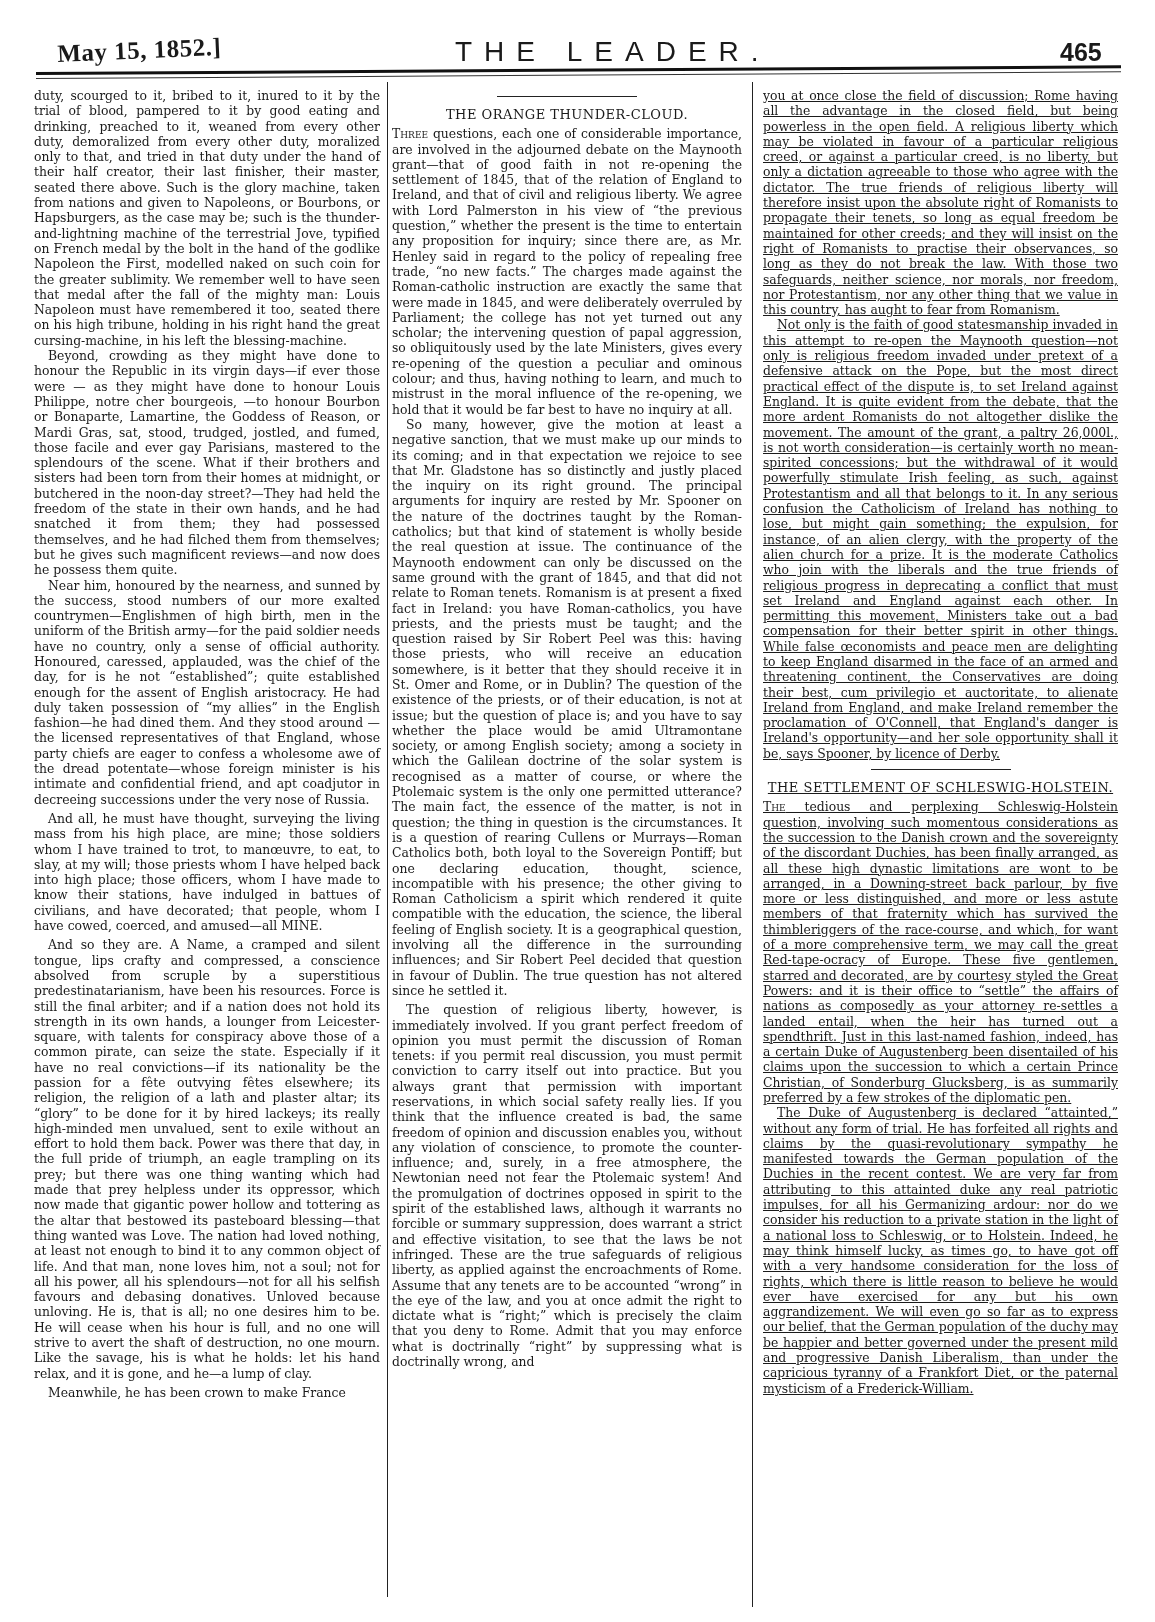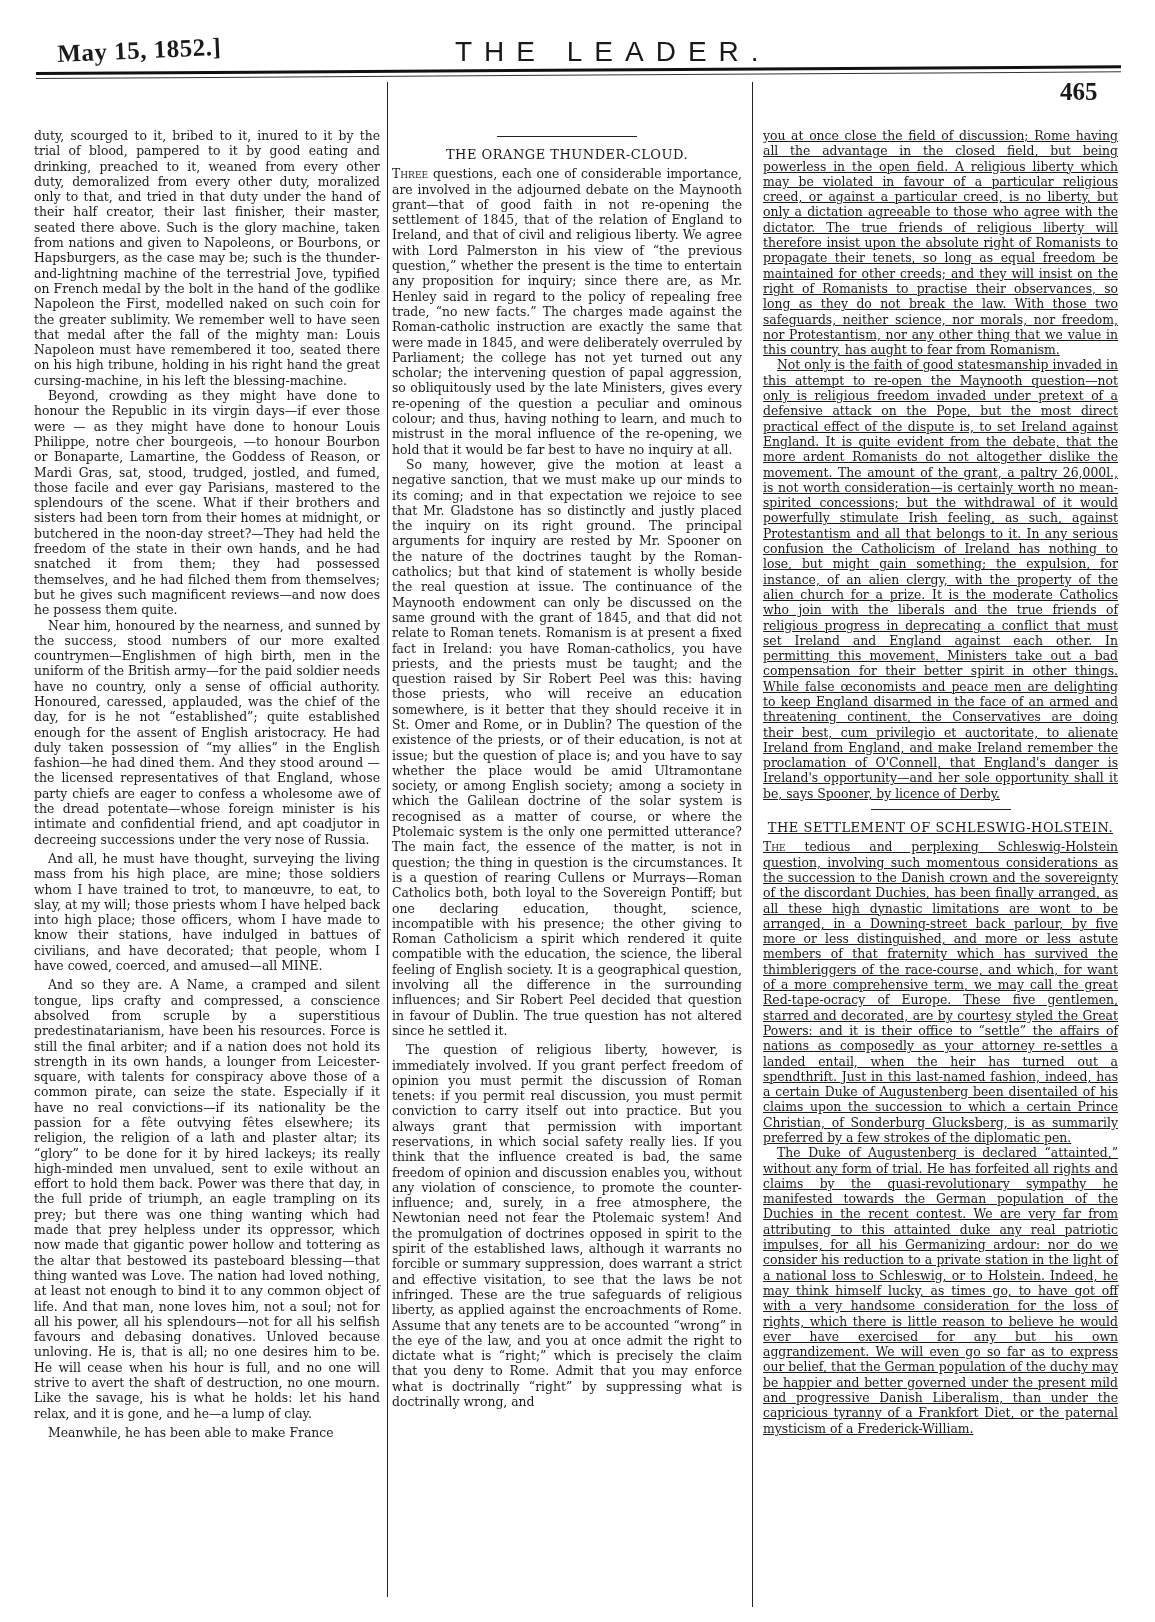--- a/index.html
+++ b/index.html
@@ -19,34 +19,34 @@
     font-size: 25px; letter-spacing: 0.5px; transform: rotate(-2.5deg);
     transform-origin: left bottom;
   }
   .title {
     position: absolute; left: 455px; top: 36px;
     font-family: Liberation Sans, sans-serif; font-size: 28px;
     letter-spacing: 12px; font-weight: normal;
   }
   .pageno {
     position: absolute; left: 1060px; top: 38px;
-    font-family: Liberation Serif, serif; font-weight: bold; font-size: 25px; margin-top: 40px;
+    font-family: Liberation Sans, sans-serif; font-weight: bold; font-size: 25px;
   }
   .rule-top {
     position: absolute; left: 36px; top: 72px; width: 1085px; height: 3px;
     background: #111; transform: rotate(-0.35deg); transform-origin: left center;
   }
   .rule-top2 {
     position: absolute; left: 36px; top: 78px; width: 1085px; height: 1px;
     background: #333; transform: rotate(-0.35deg); transform-origin: left center;
   }
   .col {
     position: absolute; top: 88px;
     font-size: 12.4px; line-height: 15.3px;
-    text-align: justify; hyphens: manual; margin-top: 40px;
+    text-align: justify; hyphens: manual;
   }
   .col p { margin: 0; text-indent: 14px; }
   .col p.first { text-indent: 0; }
   .col p.gap { margin-top: 4px; }
   .c1 { left: 34px; width: 346px; }
   .c2 { left: 392px; width: 350px; }
   .c3 { left: 763px; width: 355px; text-decoration: underline; }
   .vrule { position: absolute; width: 1px; background: #222; }
   .v1 { left: 387px; top: 82px; height: 1515px; }
   .v2 { left: 752px; top: 82px; height: 1525px; }
@@ -70,21 +70,21 @@
 
 <div class="vrule v1"></div>
 <div class="vrule v2"></div>
 
 <div class="col c1">
   <p class="first">duty, scourged to it, bribed to it, inured to it by the trial of blood, pampered to it by good eating and drinking, preached to it, weaned from every other duty, demoralized from every other duty, moralized only to that, and tried in that duty under the hand of their half creator, their last finisher, their master, seated there above. Such is the glory machine, taken from nations and given to Napoleons, or Bourbons, or Hapsburgers, as the case may be; such is the thunder-and-lightning machine of the terrestrial Jove, typified on French medal by the bolt in the hand of the godlike Napoleon the First, modelled naked on such coin for the greater sublimity. We remember well to have seen that medal after the fall of the mighty man: Louis Napoleon must have remembered it too, seated there on his high tribune, holding in his right hand the great cursing-machine, in his left the blessing-machine.</p>
   <p>Beyond, crowding as they might have done to honour the Republic in its virgin days—if ever those were — as they might have done to honour Louis Philippe, notre cher bourgeois, —to honour Bourbon or Bonaparte, Lamartine, the Goddess of Reason, or Mardi Gras, sat, stood, trudged, jostled, and fumed, those facile and ever gay Parisians, mastered to the splendours of the scene. What if their brothers and sisters had been torn from their homes at midnight, or butchered in the noon-day street?—They had held the freedom of the state in their own hands, and he had snatched it from them; they had possessed themselves, and he had filched them from themselves; but he gives such magnificent reviews—and now does he possess them quite.</p>
   <p>Near him, honoured by the nearness, and sunned by the success, stood numbers of our more exalted countrymen—Englishmen of high birth, men in the uniform of the British army—for the paid soldier needs have no country, only a sense of official authority. Honoured, caressed, applauded, was the chief of the day, for is he not “established”; quite established enough for the assent of English aristocracy. He had duly taken possession of “my allies” in the English fashion—he had dined them. And they stood around — the licensed representatives of that England, whose party chiefs are eager to confess a wholesome awe of the dread potentate—whose foreign minister is his intimate and confidential friend, and apt coadjutor in decreeing successions under the very nose of Russia.</p>
   <p class="gap">And all, he must have thought, surveying the living mass from his high place, are mine; those soldiers whom I have trained to trot, to manœuvre, to eat, to slay, at my will; those priests whom I have helped back into high place; those officers, whom I have made to know their stations, have indulged in battues of civilians, and have decorated; that people, whom I have cowed, coerced, and amused—all MINE.</p>
   <p class="gap">And so they are. A Name, a cramped and silent tongue, lips crafty and compressed, a conscience absolved from scruple by a superstitious predestinatarianism, have been his resources. Force is still the final arbiter; and if a nation does not hold its strength in its own hands, a lounger from Leicester-square, with talents for conspiracy above those of a common pirate, can seize the state. Especially if it have no real convictions—if its nationality be the passion for a fête outvying fêtes elsewhere; its religion, the religion of a lath and plaster altar; its “glory” to be done for it by hired lackeys; its really high-minded men unvalued, sent to exile without an effort to hold them back. Power was there that day, in the full pride of triumph, an eagle trampling on its prey; but there was one thing wanting which had made that prey helpless under its oppressor, which now made that gigantic power hollow and tottering as the altar that bestowed its pasteboard blessing—that thing wanted was Love. The nation had loved nothing, at least not enough to bind it to any common object of life. And that man, none loves him, not a soul; not for all his power, all his splendours—not for all his selfish favours and debasing donatives. Unloved because unloving. He is, that is all; no one desires him to be. He will cease when his hour is full, and no one will strive to avert the shaft of destruction, no one mourn. Like the savage, his is what he holds: let his hand relax, and it is gone, and he—a lump of clay.</p>
-  <p class="gap">Meanwhile, he has been able to make France</p>
+  <p class="gap">Meanwhile, he has been crown to make France</p>
 </div>
 
 <div class="col c2">
   <div class="sep"></div>
   <div class="head">THE ORANGE THUNDER-CLOUD.</div>
   <p class="first"><span class="sc2">Three</span><span> questions, each one of considerable importance, are involved in the adjourned debate on the Maynooth grant—that of good faith in not re-opening the settlement of 1845, that of the relation of England to Ireland, and that of civil and religious liberty. We agree with Lord Palmerston in his view of “the previous question,” whether the present is the time to entertain any proposition for inquiry; since there are, as Mr. Henley said in regard to the policy of repealing free trade, “no new facts.” The charges made against the Roman-catholic instruction are exactly the same that were made in 1845, and were deliberately overruled by Parliament; the college has not yet turned out any scholar; the intervening question of papal aggression, so obliquitously used by the late Ministers, gives every re-opening of the question a peculiar and ominous colour; and thus, having nothing to learn, and much to mistrust in the moral influence of the re-opening, we hold that it would be far best to have no inquiry at all.</span></p>
   <p>So many, however, give the motion at least a negative sanction, that we must make up our minds to its coming; and in that expectation we rejoice to see that Mr. Gladstone has so distinctly and justly placed the inquiry on its right ground. The principal arguments for inquiry are rested by Mr. Spooner on the nature of the doctrines taught by the Roman-catholics; but that kind of statement is wholly beside the real question at issue. The continuance of the Maynooth endowment can only be discussed on the same ground with the grant of 1845, and that did not relate to Roman tenets. Romanism is at present a fixed fact in Ireland: you have Roman-catholics, you have priests, and the priests must be taught; and the question raised by Sir Robert Peel was this: having those priests, who will receive an education somewhere, is it better that they should receive it in St. Omer and Rome, or in Dublin? The question of the existence of the priests, or of their education, is not at issue; but the question of place is; and you have to say whether the place would be amid Ultramontane society, or among English society; among a society in which the Galilean doctrine of the solar system is recognised as a matter of course, or where the Ptolemaic system is the only one permitted utterance? The main fact, the essence of the matter, is not in question; the thing in question is the circumstances. It is a question of rearing Cullens or Murrays—Roman Catholics both, both loyal to the Sovereign Pontiff; but one declaring education, thought, science, incompatible with his presence; the other giving to Roman Catholicism a spirit which rendered it quite compatible with the education, the science, the liberal feeling of English society. It is a geographical question, involving all the difference in the surrounding influences; and Sir Robert Peel decided that question in favour of Dublin. The true question has not altered since he settled it.</p>
   <p class="gap">The question of religious liberty, however, is immediately involved. If you grant perfect freedom of opinion you must permit the discussion of Roman tenets: if you permit real discussion, you must permit conviction to carry itself out into practice. But you always grant that permission with important reservations, in which social safety really lies. If you think that the influence created is bad, the same freedom of opinion and discussion enables you, without any violation of conscience, to promote the counter-influence; and, surely, in a free atmosphere, the Newtonian need not fear the Ptolemaic system! And the promulgation of doctrines opposed in spirit to the spirit of the established laws, although it warrants no forcible or summary suppression, does warrant a strict and effective visitation, to see that the laws be not infringed. These are the true safeguards of religious liberty, as applied against the encroachments of Rome. Assume that any tenets are to be accounted “wrong” in the eye of the law, and you at once admit the right to dictate what is “right;” which is precisely the claim that you deny to Rome. Admit that you may enforce what is doctrinally “right” by suppressing what is doctrinally wrong, and</p>
 </div>
 

